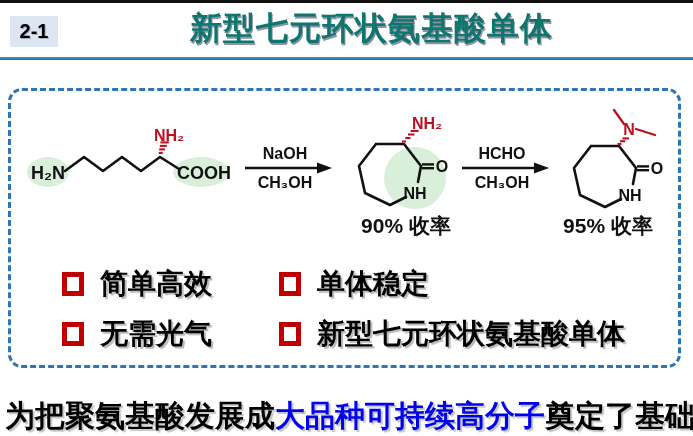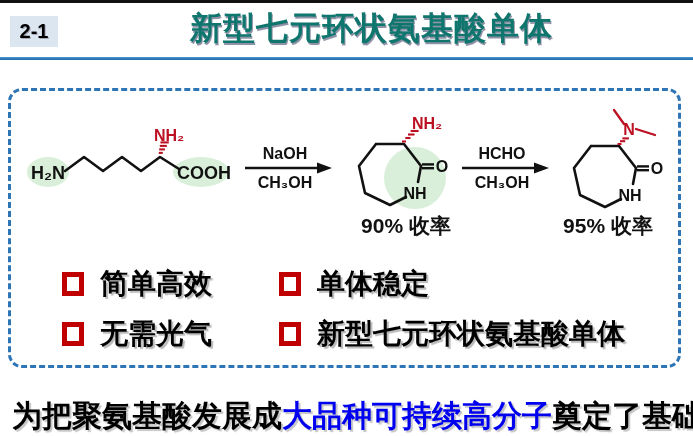--- a/index.html
+++ b/index.html
@@ -65,21 +65,21 @@
     font-size:28px;font-weight:bold;color:#000;
     white-space:nowrap;
     text-shadow:2px 2px 1px #b9b9b9;
   }
   #bullet-1{left:38px;top:262px;}
   #bullet-2{left:255px;top:262px;}
   #bullet-3{left:38px;top:312px;text-align:center;}
   #bullet-4{left:255px;top:312px;}
   
   #footer{
-    position:absolute;left:12px;right:0;top:393px;
+    position:absolute;left:5px;right:0;top:393px;
     text-align:center;
     font-size:30px;font-weight:bold;color:#000;
     white-space:nowrap;
     text-shadow:2px 2px 1px #c6c6c6;
   }
   #footer .hl{color:#0000f0;}
   
   text{font-family:"Liberation Sans","DejaVu Sans",sans-serif;font-weight:bold;fill:#111;}
   .atom{font-size:18px;}
   .atom-sm{font-size:16px;}

